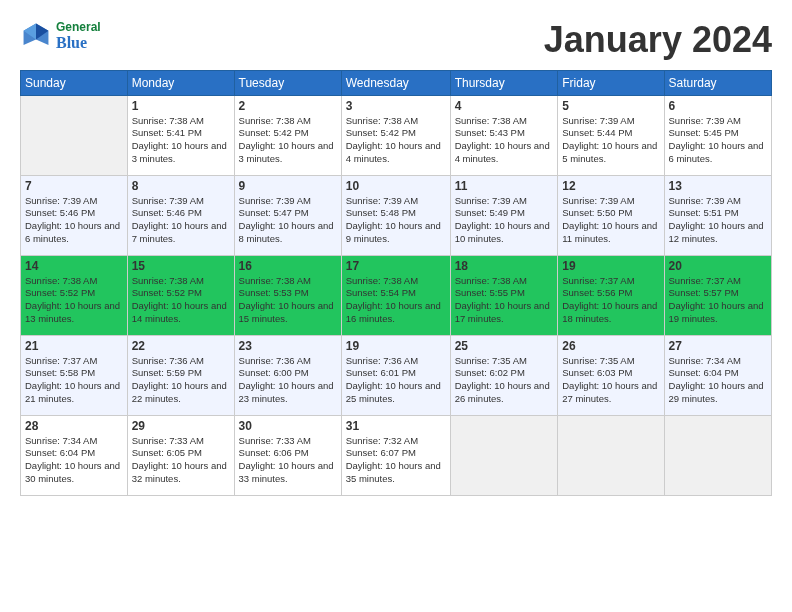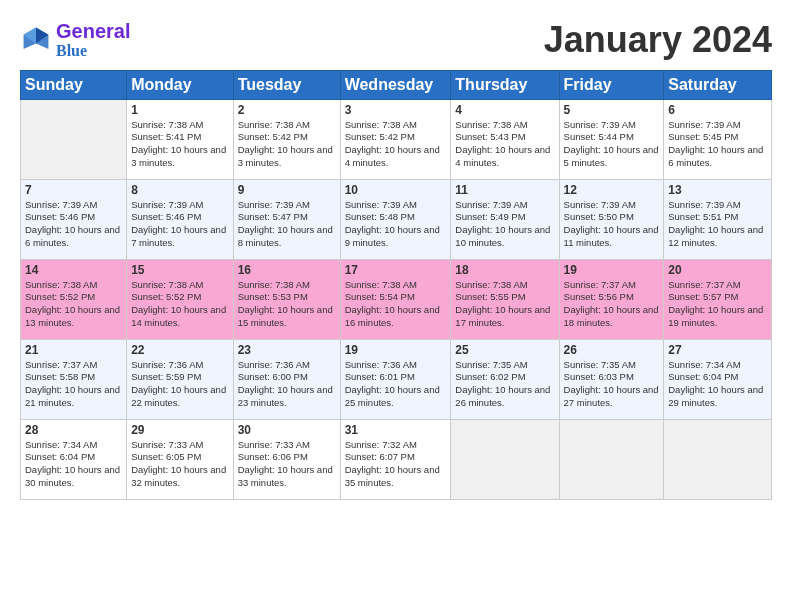--- a/index.html
+++ b/index.html
@@ -26,23 +26,23 @@
       display: flex;
       align-items: center;
       gap: 4px;
     }
     .logo-text {
       display: flex;
       flex-direction: column;
       line-height: 1.1;
     }
     .logo-general {
-      font-size: 20px;
+      font-size: 12px;
       font-weight: bold;
-      color: #6d28d9;
+      color: #15803d;
     }
     .logo-blue {
       font-size: 16px;
       font-weight: bold;
       color: #2970c4;
       font-family: Liberation Serif, serif;
     }
     .logo-icon {
       width: 32px;
       height: 32px;
@@ -63,22 +63,22 @@
     .calendar {
       width: 100%;
       border-collapse: collapse;
       font-size: 10px;
     }
     .calendar th {
       background: #2970c4;
       color: white;
       padding: 5px 4px;
       text-align: left;
-      font-size: 16px;
-      font-weight: bold;
+      font-size: 12px;
+      font-weight: normal;
       border: 1px solid #2060a0;
     }
     .calendar td {
       border: 1px solid #ccc;
       vertical-align: top;
       padding: 3px 4px;
       width: 113px;
       height: 80px;
     }
     .day-num {
@@ -230,21 +230,21 @@
       </td>
           <td>
         <span class="day-num">13</span>
         <div class="day-info">
           Sunrise: 7:39 AM<br>
           Sunset: 5:51 PM<br>
           Daylight: 10 hours and 12 minutes.
         </div>
       </td>
         </tr>
-        <tr style="background: #f9a8d4;">
+        <tr style="background: #22c55e;">
           <td>
         <span class="day-num">14</span>
         <div class="day-info">
           Sunrise: 7:38 AM<br>
           Sunset: 5:52 PM<br>
           Daylight: 10 hours and 13 minutes.
         </div>
       </td>
           <td>
         <span class="day-num">15</span>

